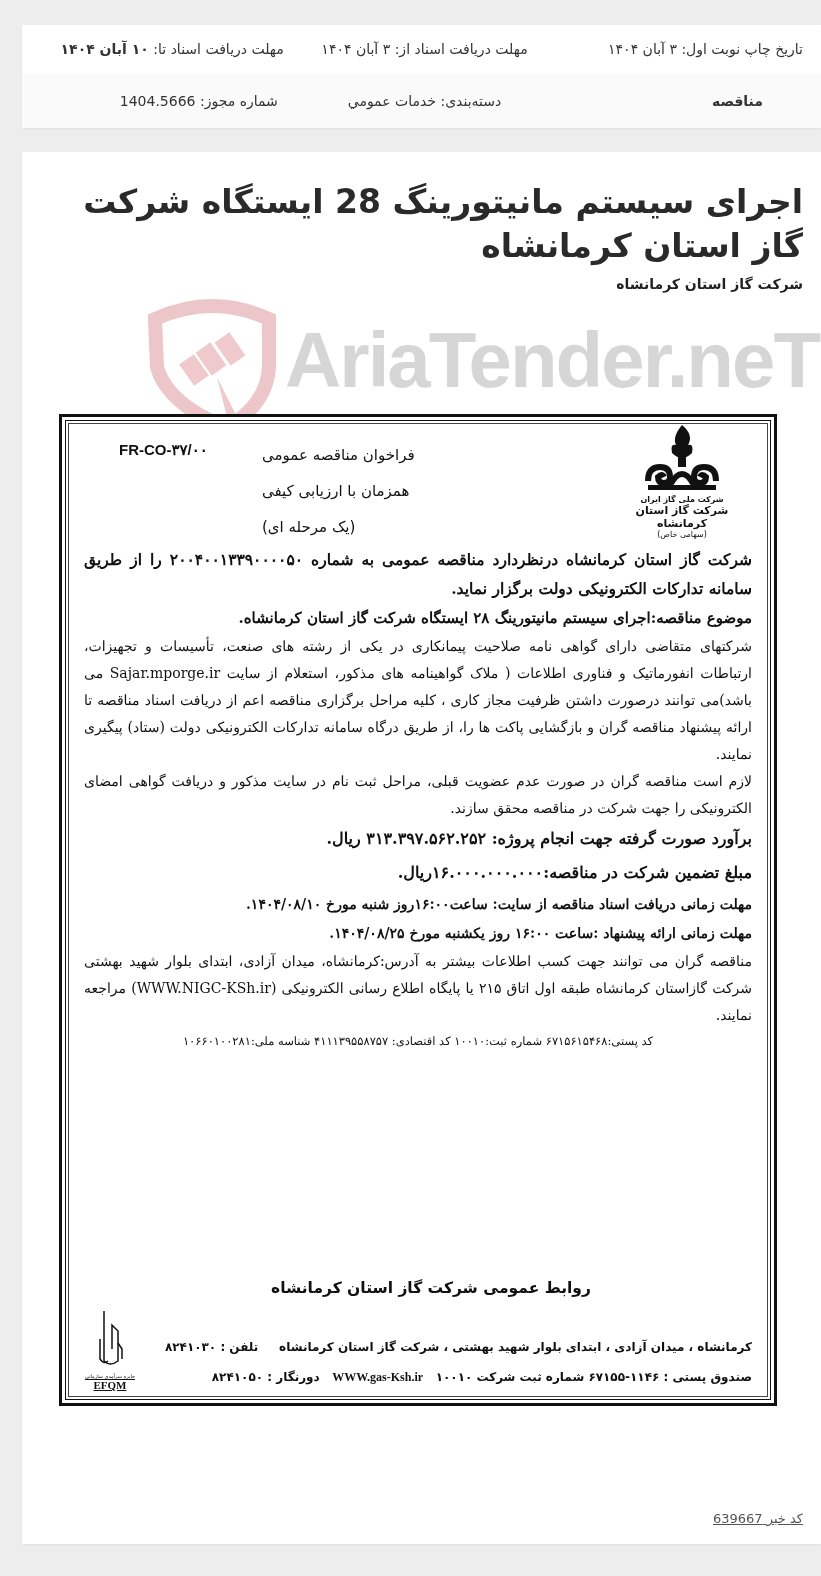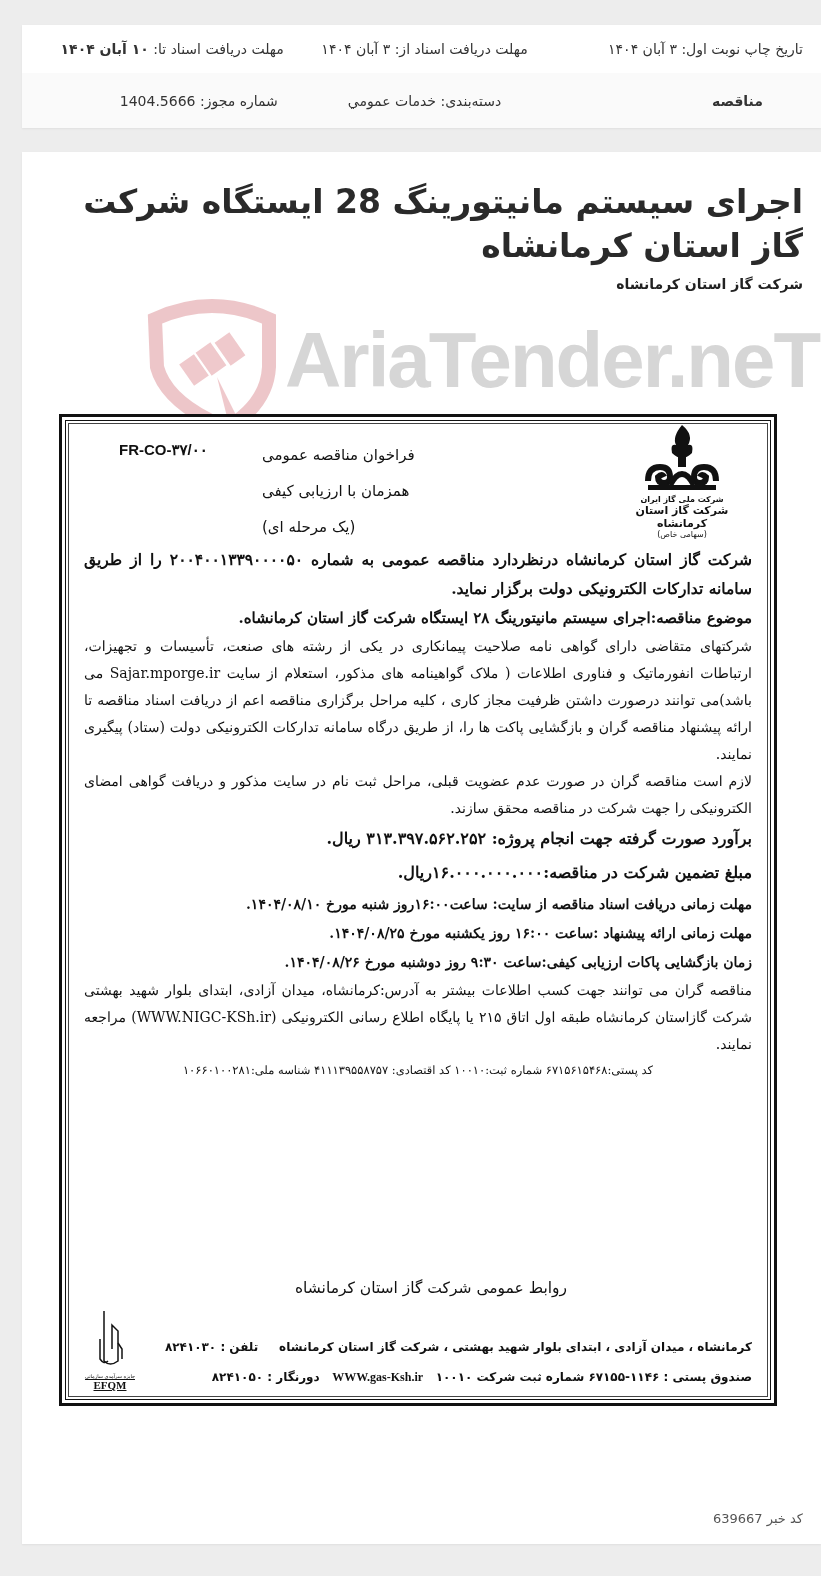--- a/index.html
+++ b/index.html
@@ -122,38 +122,38 @@
   .n-body p { font-size: 14px; line-height: 27px; }
   .n-body p.b1 { font-size: 15.5px; font-weight: bold; line-height: 29px; }
   .n-body p.b2 { font-size: 15px; font-weight: bold; line-height: 30px; }
   .n-body p.b3 { font-size: 16px; font-weight: bold; line-height: 34px; }
   .n-body p.b4 { font-size: 14px; font-weight: bold; line-height: 29px; }
   .n-body p.ids { font-size: 11.5px; line-height: 24px; text-align: center; }
 
   .n-pr {
     position: absolute; top: 862px; left: 0; right: 0;
     text-align: center;
-    font-size: 15.5px; font-weight: normal; color: #111; padding-left: 26px;
+    font-size: 15.5px; font-weight: bold; color: #111; padding-left: 26px;
   }
   .n-footer {
     position: absolute; top: 915px; right: 22px; left: 100px;
     font-size: 12px; font-weight: bold; color: #111;
     line-height: 30px;
   }
   .n-footer div { white-space: nowrap; }
   .efqm {
     position: absolute; left: 18px; top: 892px; width: 60px;
     text-align: center; color: #111; text-decoration: underline;
   }
   .efqm .lbl { font-family: "Liberation Serif", serif; font-size: 11px; font-weight: bold; }
   .efqm .sub { font-size: 5px; }
 
   .news-code {
     position: absolute; bottom: 18px; right: 18px;
-    font-size: 13px; color: #555;
+    font-size: 13px; color: #555; text-decoration: underline;
   }
 </style>
 </head>
 <body>
 
 <div class="page">
 
   <div class="meta-card">
     <div class="meta-row">
       <div class="meta-cell c1">
@@ -228,21 +228,20 @@
 
       <div class="n-body">
         <p class="b1">شرکت گاز استان کرمانشاه درنظردارد مناقصه عمومی به شماره ۲۰۰۴۰۰۱۳۳۹۰۰۰۰۵۰ را از طریق سامانه تدارکات الکترونیکی دولت برگزار نماید.</p>
         <p class="b2">موضوع مناقصه:اجرای سیستم مانیتورینگ ۲۸ ایستگاه شرکت گاز استان کرمانشاه.</p>
         <p>شرکتهای متقاضی دارای گواهی نامه صلاحیت پیمانکاری در یکی از رشته های صنعت، تأسیسات و تجهیزات، ارتباطات انفورماتیک و فناوری اطلاعات ( ملاک گواهینامه های مذکور، استعلام از سایت Sajar.mporge.ir می باشد)می توانند درصورت داشتن ظرفیت مجاز کاری ، کلیه مراحل برگزاری مناقصه اعم از دریافت اسناد مناقصه تا ارائه پیشنهاد مناقصه گران و بازگشایی پاکت ها را، از طریق درگاه سامانه تدارکات الکترونیکی دولت (ستاد) پیگیری نمایند.</p>
         <p>لازم است مناقصه گران در صورت عدم عضویت قبلی، مراحل ثبت نام در سایت مذکور و دریافت گواهی امضای الکترونیکی را جهت شرکت در مناقصه محقق سازند.</p>
         <p class="b3">برآورد صورت گرفته جهت انجام پروژه: ۳۱۳.۳۹۷.۵۶۲.۲۵۲ ریال.</p>
         <p class="b3">مبلغ تضمین شرکت در مناقصه:۱۶.۰۰۰.۰۰۰.۰۰۰ریال.</p>
         <p class="b4">مهلت زمانی دریافت اسناد مناقصه از سایت: ساعت۱۶:۰۰روز شنبه مورخ ۱۴۰۴/۰۸/۱۰.</p>
         <p class="b4">مهلت زمانی ارائه پیشنهاد :ساعت ۱۶:۰۰ روز یکشنبه مورخ ۱۴۰۴/۰۸/۲۵.</p>
-        <p class="b4">زمان بازگشایی پاکات ارزیابی کیفی:ساعت ۹:۳۰ روز دوشنبه مورخ ۱۴۰۴/۰۸/۲۶.</p>
         <p>مناقصه گران می توانند جهت کسب اطلاعات بیشتر به آدرس:کرمانشاه، میدان آزادی، ابتدای بلوار شهید بهشتی شرکت گازاستان کرمانشاه طبقه اول اتاق ۲۱۵ یا پایگاه اطلاع رسانی الکترونیکی (WWW.NIGC-KSh.ir) مراجعه نمایند.</p>
         <p class="ids">کد پستی:۶۷۱۵۶۱۵۴۶۸ شماره ثبت:۱۰۰۱۰ کد اقتصادی: ۴۱۱۱۳۹۵۵۸۷۵۷ شناسه ملی:۱۰۶۶۰۱۰۰۲۸۱</p>
       </div>
 
       <div class="n-pr">روابط عمومی شرکت گاز استان کرمانشاه</div>
 
       <div class="n-footer">
         <div>
           <span>کرمانشاه ، میدان آزادی ، ابتدای بلوار شهید بهشتی ، شرکت گاز استان کرمانشاه</span>
           &nbsp;&nbsp;&nbsp;

